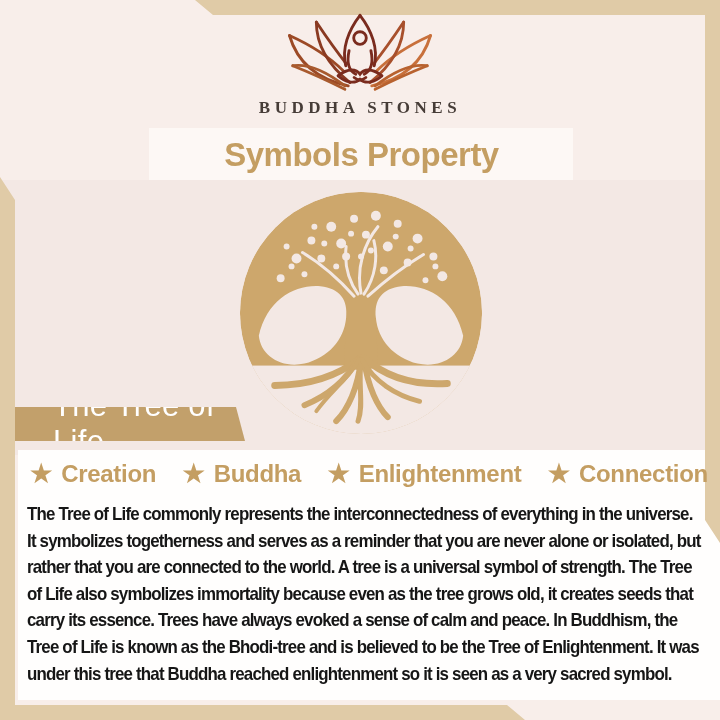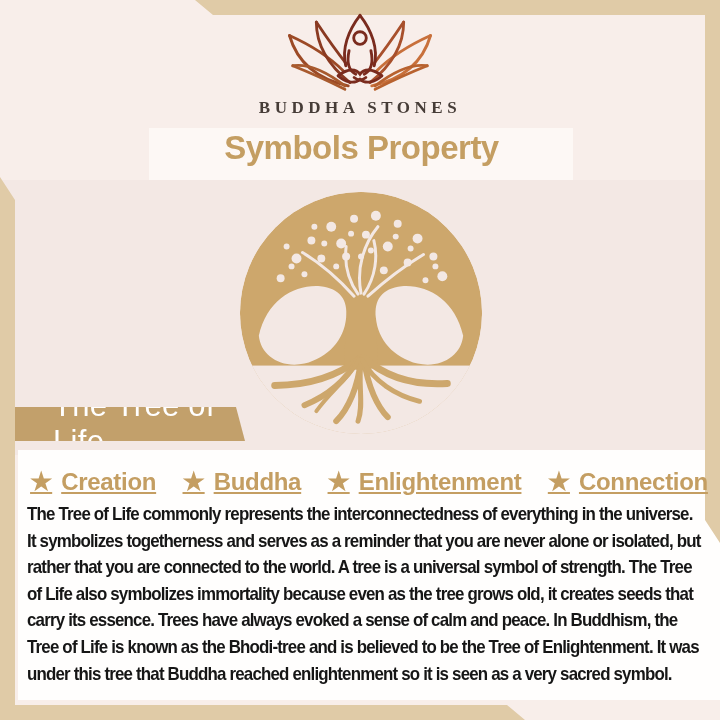--- a/index.html
+++ b/index.html
@@ -18,40 +18,40 @@
   .tree-section{position:absolute;left:0;top:180px;width:720px;height:275px;background:var(--bg_pink_dark);}
   .white-panel{position:absolute;left:18px;top:450px;width:702px;height:250px;background:var(--panel_white);}
   .logo-block{position:absolute;left:0;top:12px;width:720px;text-align:center;}
   .logo-block svg{display:block;margin:0 auto;}
   .brand-name{
     margin-top:2px;font-family:"Liberation Serif", serif;font-size:17px;font-weight:600;
     letter-spacing:4.5px;color:var(--brand_text);
   }
   .title-band{
     position:absolute;left:149px;top:128px;width:424px;height:52px;background:var(--band_bg);
-    display:flex;align-items:flex-start;justify-content:center;
+    display:flex;align-items:center;justify-content:center;
   }
   .page-title{
     font-size:34px;font-weight:bold;color:var(--accent_gold);letter-spacing:-0.5px;
     transform:scaleX(0.97);
   }
   .emblem{position:absolute;left:237px;top:189px;width:248px;height:248px;}
   .banner{
     position:absolute;left:15px;top:407px;width:232px;height:34px;background:var(--banner_tan);
     clip-path:polygon(0 0,221px 0,230px 100%,0 100%);
     display:flex;align-items:center;
   }
   .banner-label{
     padding-left:38px;color:var(--banner_text);font-size:31px;font-weight:normal;letter-spacing:0.3px;
   }
   .keywords{
     position:absolute;left:18px;top:459px;width:702px;text-align:center;white-space:nowrap;
     color:var(--accent_gold);font-weight:bold;font-size:24px;letter-spacing:-0.3px;
   }
-  .keyword{display:inline-block;margin:8px 10px;text-decoration:underline;}
+  .keyword{display:inline-block;margin:0 10px;}
   .keyword .star{margin-right:9px;font-size:25px;}
   .body-text{
     position:absolute;left:27px;top:501px;width:744px;
     transform:scaleX(0.909);transform-origin:0 0;
     font-size:18.6px;line-height:26.6px;font-weight:700;letter-spacing:-0.9px;
     color:var(--body_text);
   }
   .ribbon{position:absolute;left:0;top:0;width:720px;height:720px;background:var(--ribbon_tan);}
   .ribbon.tr{clip-path:polygon(195px 0,720px 0,720px 543px,705px 520px,705px 15px,213px 15px);}
   .ribbon.bl{clip-path:polygon(0 177px,15px 200px,15px 705px,507px 705px,525px 720px,0 720px);}

